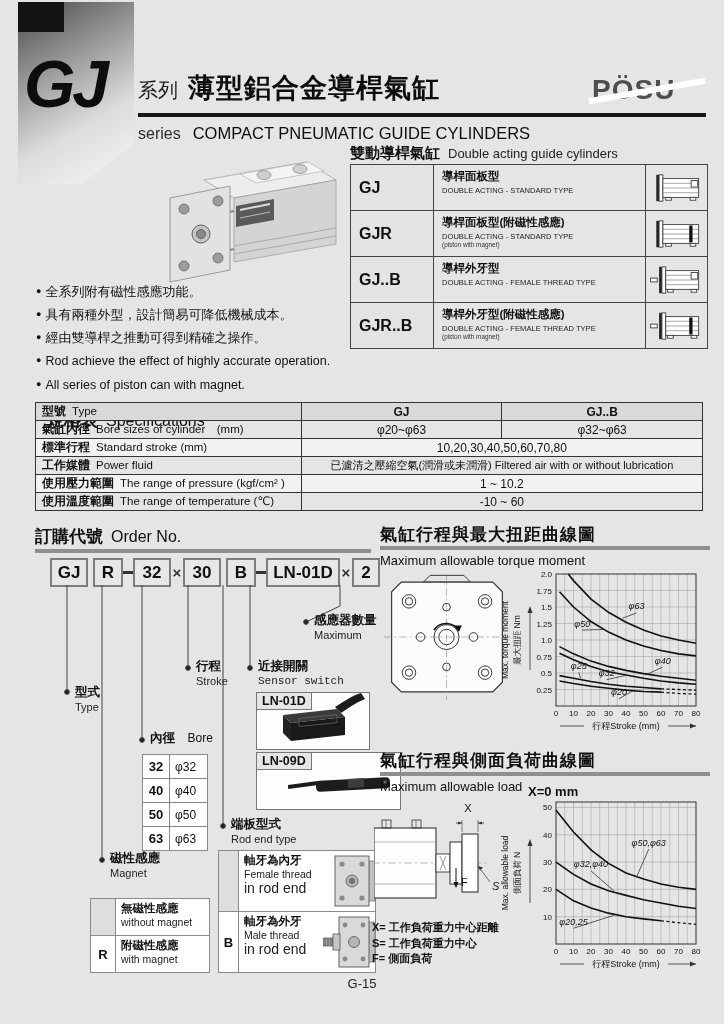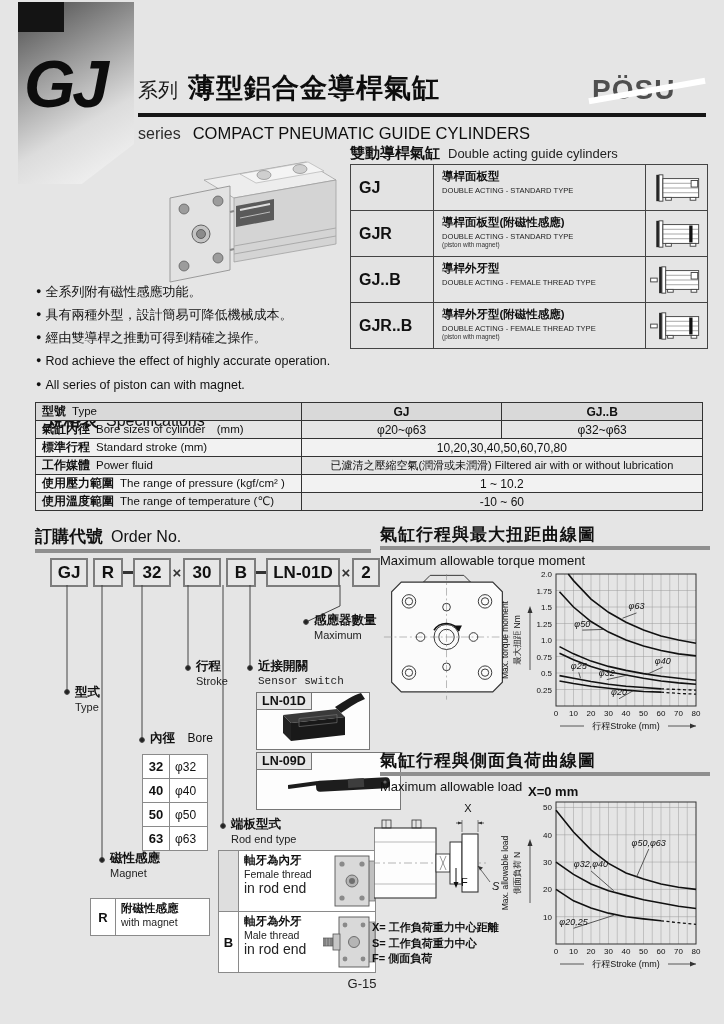--- a/index.html
+++ b/index.html
@@ -354,20 +354,27 @@
         <div class="mini-val">φ50</div>
       </div>
     <div class="mini-row bore-row">
         <div class="mini-code">63</div>
         <div class="mini-val">φ63</div>
       </div>
   </div>
 
   <div class="mini-table" style="left:90px;top:898px;width:118px;">
     <div class="mini-row" style="height:36px;">
+      <div class="mini-code blank"></div>
+      <div class="mini-val">
+          <span class="zh">無磁性感應</span>
+          <span class="en">without magnet</span>
+        </div>
+    </div>
+    <div class="mini-row" style="height:36px;">
       <div class="mini-code">R</div>
       <div class="mini-val">
           <span class="zh">附磁性感應</span>
           <span class="en">with magnet</span>
         </div>
     </div>
   </div>
 
   <div class="mini-table" style="left:218px;top:850px;width:156px;">
     <div class="mini-row" style="height:60px;">

